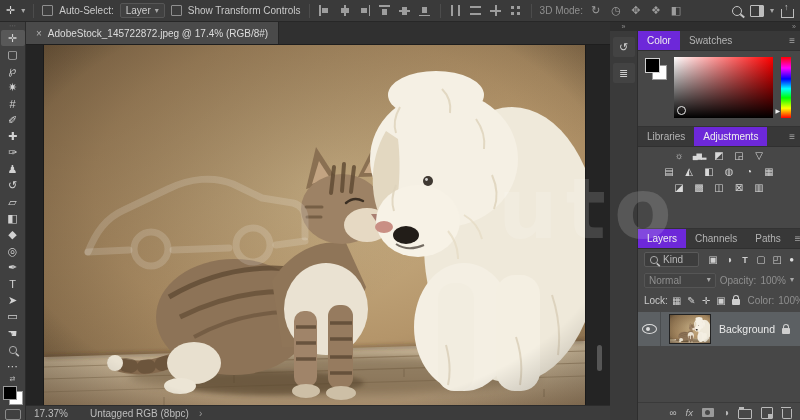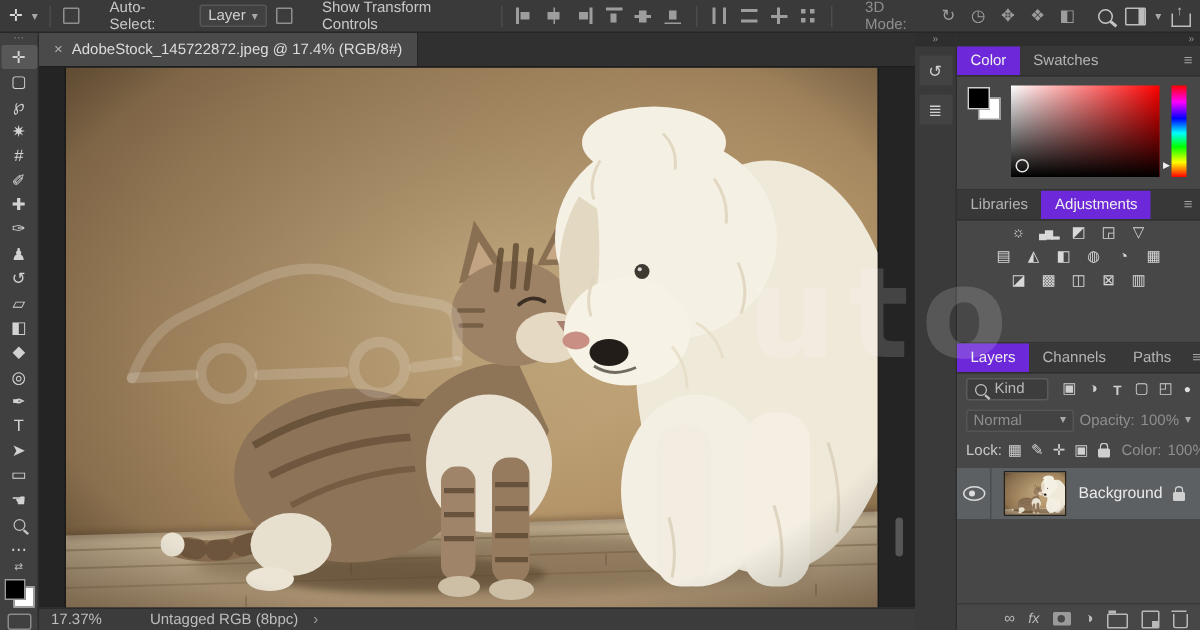--- a/index.html
+++ b/index.html
@@ -6,21 +6,21 @@
   body{width:800px;height:420px;overflow:hidden;background:#323232;
        font-family:"Liberation Sans","DejaVu Sans",sans-serif;color:#cfcfcf;
        position:relative;font-size:10px;-webkit-font-smoothing:antialiased;}
   
   .options-bar{position:absolute;left:0;top:0;width:800px;height:22px;background:#3a3a3a;
     border-bottom:1px solid #272727;display:flex;align-items:center;gap:6px;padding:0 6px;box-sizing:border-box;}
   .options-bar .sep{width:1px;height:14px;background:#4c4c4c;margin:0 2px;}
   .tool-glyph{color:#d8d8d8;font-size:11px;}
   .chev{color:#a8a8a8;font-size:8px;line-height:1;}
   .cb{width:9px;height:9px;border:1px solid #8f8f8f;border-radius:1px;background:#3c3c3c;display:inline-block;}
-  .opt-label{color:#c9c9c9;margin-left:14px;}
+  .opt-label{color:#c9c9c9;}
   .dd{display:inline-flex;align-items:center;gap:4px;border:1px solid #565656;background:#414141;
       border-radius:2px;padding:1px 5px;color:#d0d0d0;}
   .icn{display:inline-flex;align-items:center;justify-content:center;width:14px;height:14px;color:#9d9d9d;font-size:11px;position:relative;}
   
   .ia{width:11px;height:11px;position:relative;display:inline-block;}
   .ia::before,.ia::after{content:"";position:absolute;background:#9d9d9d;}
   .al-l::before{left:0;top:0;width:1.5px;height:11px}.al-l::after{left:3px;top:3px;width:6px;height:4.5px}
   .al-c::before{left:5px;top:0;width:1.5px;height:11px}.al-c::after{left:1.5px;top:3px;width:8px;height:4.5px}
   .al-r::before{right:0;top:0;width:1.5px;height:11px}.al-r::after{right:3px;top:3px;width:6px;height:4.5px}
   .al-t::before{left:0;top:0;width:11px;height:1.5px}.al-t::after{left:3px;top:3.5px;width:4.5px;height:6px}
@@ -55,21 +55,21 @@
   .doc{position:absolute;left:26px;top:22px;width:584px;bottom:0;background:#242424;}
   .tabbar{height:22px;background:#303030;border-bottom:1px solid #1e1e1e;display:flex;}
   .doctab{background:#4a4a4a;color:#dcdcdc;display:flex;align-items:center;gap:6px;padding:0 10px;
      border-right:1px solid #262626;font-size:10px;}
   .doctab .x{color:#b0b0b0;font-size:10px;}
   .canvas{position:relative;height:360px;overflow:hidden;}
   .photo{position:absolute;left:18px;top:0;box-shadow:0 0 0 1px #1a1a1a;}
   .scrollnub{position:absolute;right:8px;top:300px;width:5px;height:26px;border-radius:3px;background:#565656;}
   .status{height:15px;border-top:1px solid #2c2c2c;background:#3c3c3c;display:flex;align-items:center;
      gap:0;padding:0 8px;color:#bdbdbd;}
-  .status .zoomv{margin-right:32px;}
+  .status .zoomv{margin-right:22px;}
   .status .chv{margin-left:10px;color:#9a9a9a;}
   
   .dockstrip{position:absolute;left:610px;top:22px;width:28px;bottom:0;background:#3a3a3a;border-right:1px solid #2e2e2e;
      display:flex;flex-direction:column;align-items:center;box-sizing:border-box;}
   .dockhead{height:9px;width:100%;background:#2e2e2e;color:#8f8f8f;font-size:7px;line-height:9px;text-align:center;}
   .dockbtn{width:22px;height:20px;margin-top:6px;display:flex;align-items:center;justify-content:center;
      color:#cfcfcf;font-size:11px;background:#434343;border-radius:2px;}
   .panels{position:absolute;left:638px;top:22px;width:162px;bottom:0;background:#474747;box-sizing:border-box;}
   .phead{height:9px;background:#2e2e2e;color:#8f8f8f;font-size:7px;line-height:9px;text-align:right;padding-right:4px;}
   .ptabs{height:19px;background:#383838;display:flex;align-items:stretch;border-bottom:1px solid #303030;}

